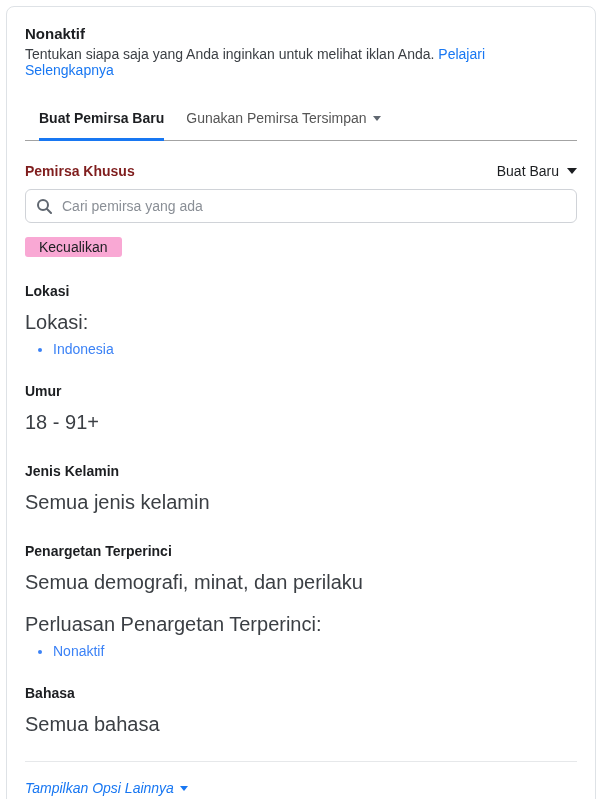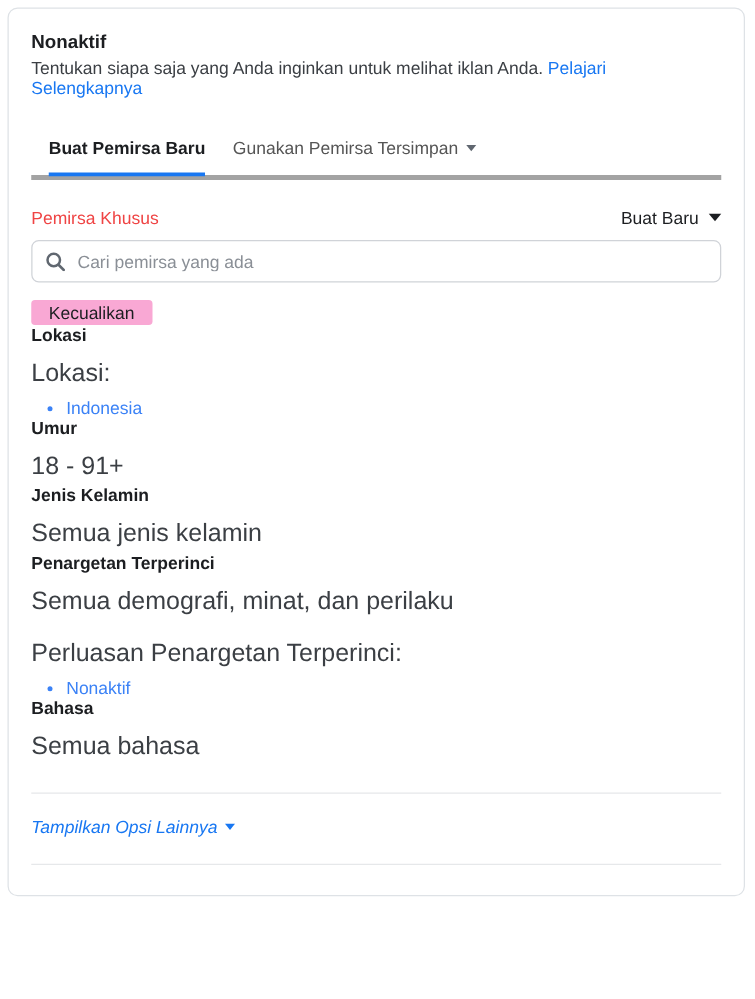--- a/index.html
+++ b/index.html
@@ -28,21 +28,21 @@
     color: #3b3f44;
   }
   .link {
     color: #1877f2;
     text-decoration: none;
     cursor: pointer;
   }
   .tabs {
     display: flex;
     gap: 22px;
-    border-bottom: 4px solid #a3a3a3;
+    border-bottom: 1px solid #a3a3a3;
     margin-top: 24px;
     padding-left: 14px;
   }
   .tab {
     padding: 8px 0 12px 0;
     font-size: 14px;
     color: #555;
     cursor: pointer;
     display: flex;
     align-items: center;
@@ -55,23 +55,23 @@
     font-weight: 700;
     border-bottom-color: #1877f2;
   }
   .section-row {
     display: flex;
     justify-content: space-between;
     align-items: center;
     margin-top: 22px;
   }
   .section-label {
-    font-weight: 400;
-    font-size: 14px;
-    color: #ef4444;
+    font-weight: 700;
+    font-size: 14px;
+    color: #7f1d1d;
   }
   .create-new {
     display: flex;
     align-items: center;
     gap: 8px;
     cursor: pointer;
     font-size: 14px;
     color: #1c1e21;
     padding-left: 36px;
   }
@@ -115,21 +115,21 @@
     background: #f9a8d4;
     border: none;
     border-radius: 3px;
     padding: 2px 14px;
     font-size: 14px;
     color: #1c1e21;
     cursor: pointer;
     font-family: inherit;
   }
   .btn.exclude { margin-top: 14px; }
-  .block { }
+  .block { margin-top: 26px; }
   .block-title {
     font-weight: 700;
     font-size: 14px;
     margin-bottom: 8px;
   }
   .body-text {
     font-size: 20px;
     color: #3b3f44;
     line-height: 1.5;
   }

